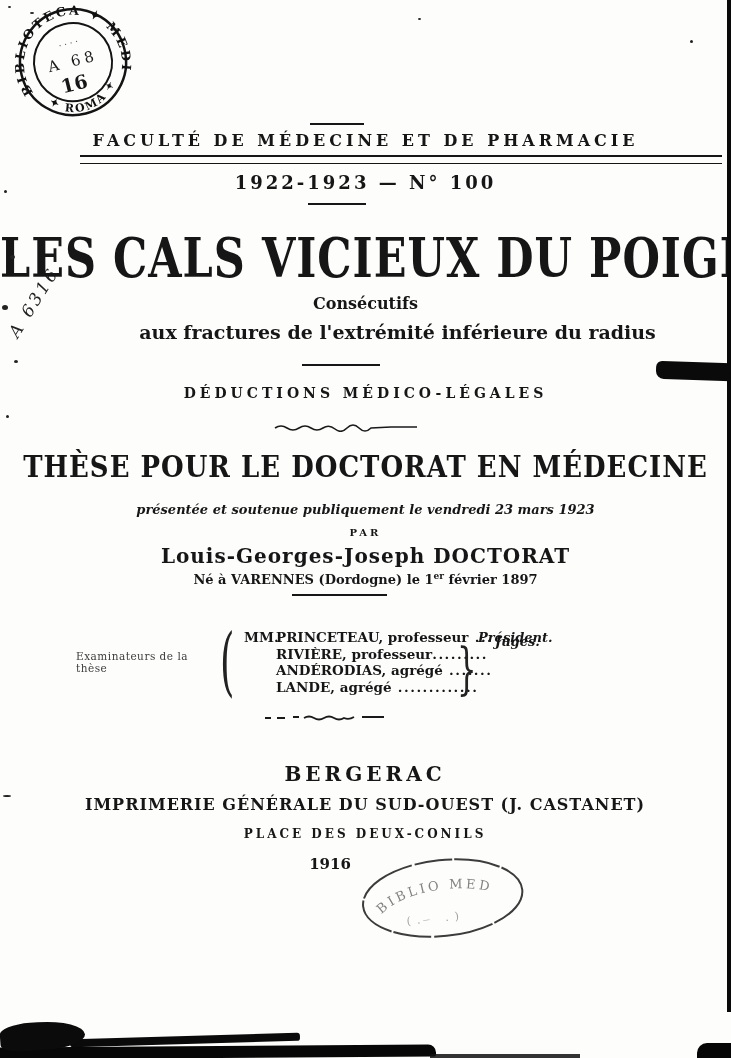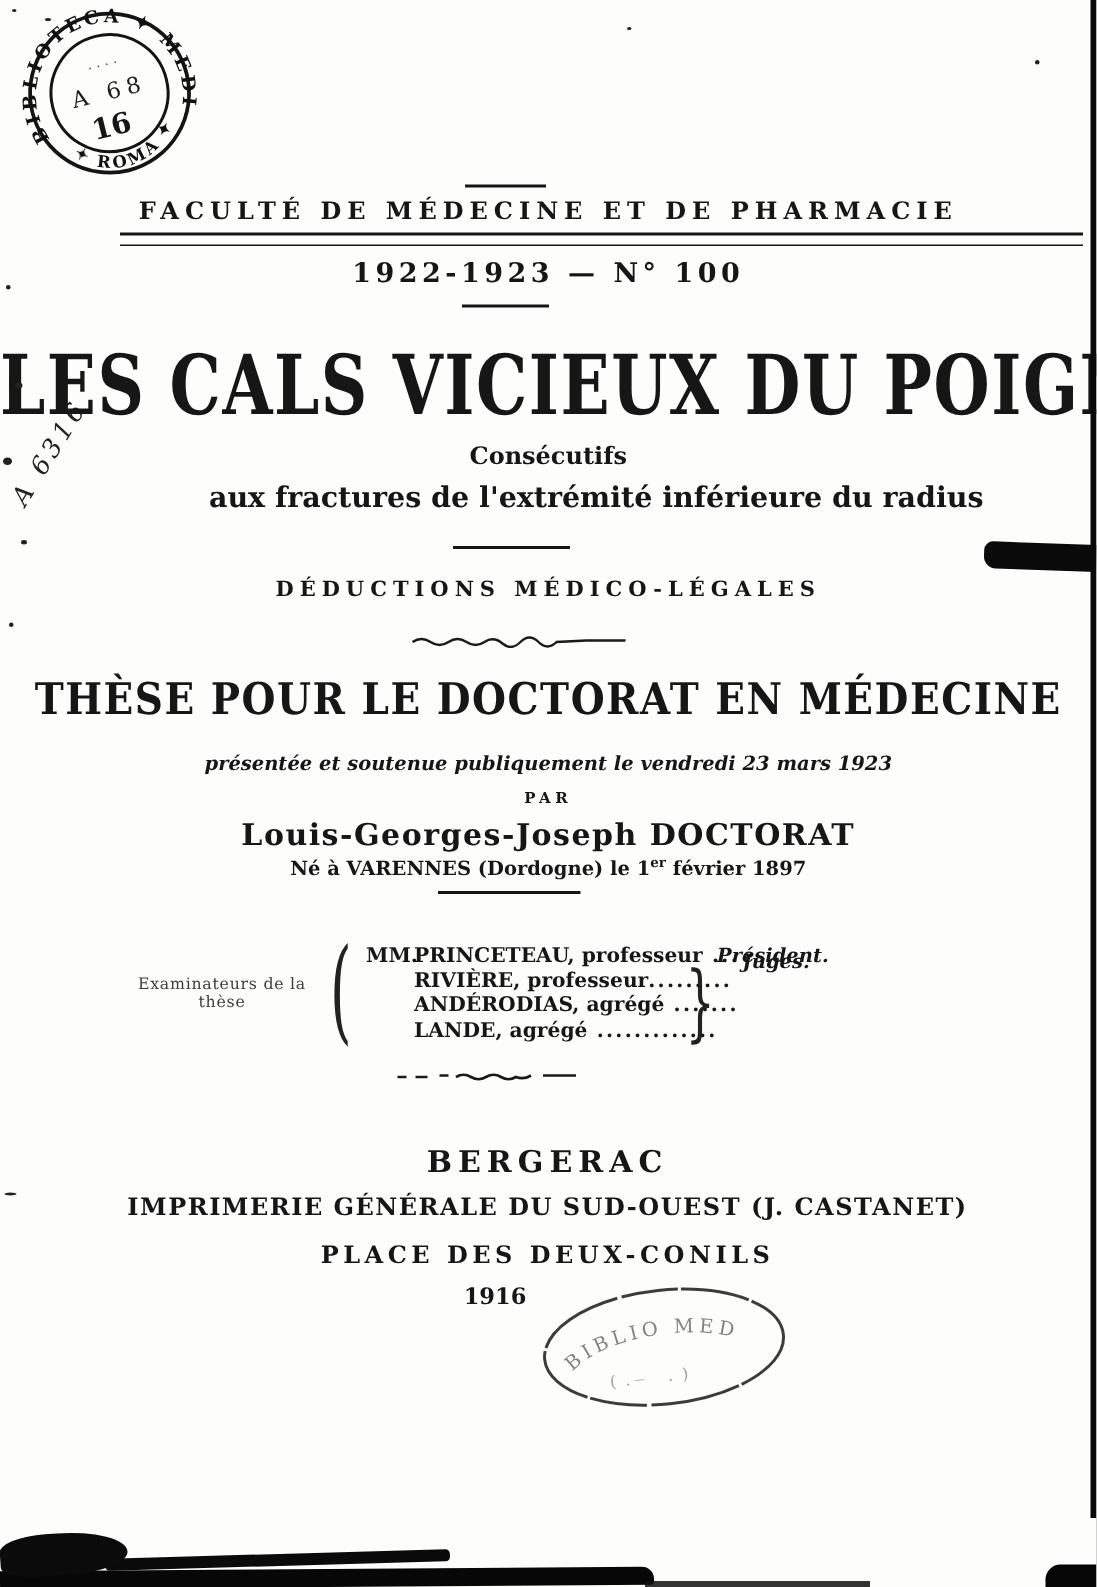--- a/index.html
+++ b/index.html
@@ -36,36 +36,36 @@
   .deductions{top:385px; font-size:14px; letter-spacing:4px; font-weight:600;}
   .these{top:450px; font-size:26px; font-weight:700; letter-spacing:1px;
     transform:scaleY(1.12); transform-origin:center top; white-space:nowrap;}
   .presentee{top:502px; font-size:13px; font-weight:700; font-style:italic;}
   .par{top:527px; font-size:10px; font-weight:700; letter-spacing:3px;}
   .author{top:544px; font-size:20px; font-weight:700; letter-spacing:1px;}
   .born{top:571px; font-size:13px; font-weight:700;}
   .born .sup{font-size:9px; vertical-align:super;}
 
   
-  .exam-label{left:76px; top:650px; width:144px; text-align:center;
+  .exam-label{left:76px; top:650px; width:144px; text-align:left;
     font-size:10.5px; color:#3d3d3d; letter-spacing:.5px;}
   .brace-left{left:220px; top:625px; font-size:74px; line-height:70px;
     transform:scale(.5,1.02); transform-origin:left top; font-weight:400; color:#222;}
   .exam-rows{left:244px; top:629px; font-size:13.5px; font-weight:700; line-height:16.5px; white-space:nowrap;}
   .exam-rows .mm{display:inline-block; width:32px;}
   .exam-rows .dots{letter-spacing:1.5px; font-weight:600;}
   .president{left:478px; top:630px; font-size:13px; font-style:italic; font-weight:600;}
   .brace-right{left:457px; top:641px; font-size:56px; line-height:56px;
     transform:scale(.55,1); transform-origin:left top; font-weight:400; color:#222;}
   .juges{left:495px; top:634px; font-size:13px; font-style:italic; font-weight:600;}
 
   
   .city{top:762px; font-size:20px; letter-spacing:4px; font-weight:600;}
   .printer{top:795px; font-size:16px; letter-spacing:1px; font-weight:600;}
-  .address{top:827px; font-size:16px; letter-spacing:3px; font-weight:700;}
+  .address{top:827px; font-size:12px; letter-spacing:3px; font-weight:700;}
   .year{left:0; width:660px; text-align:center; top:855px; font-size:15px; font-weight:600;}
 
   
   .stamp-top{left:6px; top:0px; transform:rotate(-14deg); transform-origin:center;}
   .stamp-bottom{left:356px; top:853px; transform:rotate(-6deg); transform-origin:center; opacity:.85;}
 
   
   .handwriting{left:-6px; top:292px; font-size:17px; font-style:italic;
     letter-spacing:3px; color:#222; transform:rotate(-58deg); transform-origin:center;
     white-space:nowrap;}

